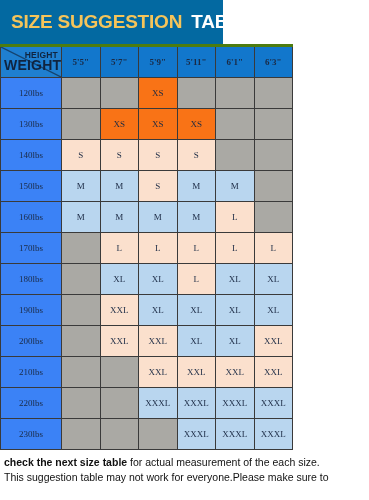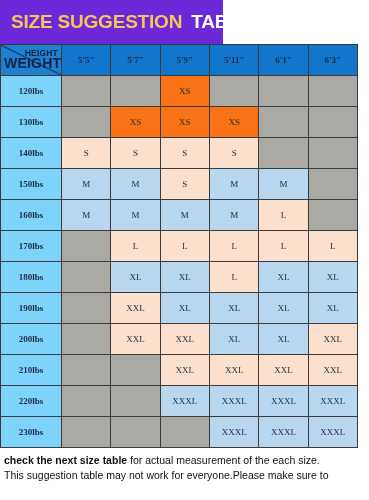--- a/index.html
+++ b/index.html
@@ -12,21 +12,21 @@
   .page{width:369px;height:500px;position:relative;box-sizing:border-box;}
 
   
   .banner{
     height:44px;
     display:flex;
     align-items:center;
     background:#ffffff;
   }
   .banner-black{
-    background:#6d28d9;
+    background:#0369a1;
     height:44px;
     width:223px;
     display:flex;
     align-items:center;
     padding-left:11px;
     box-sizing:border-box;
   }
   .title-gold{
     color:#f5c45a;
     font-size:19px;
@@ -41,22 +41,22 @@
     margin-left:9px;
     letter-spacing:-0.2px;
     white-space:nowrap;
   }
   .banner-rest{flex:1;height:44px;background:#ffffff;}
 
   
   table.sizetbl{
     border-collapse:collapse;
     table-layout:fixed;
-    width:358px;
-    border-top:1px solid #4d7c0f;
+    width:293px;
+    border-top:3px solid #4d7c0f;
   }
   table.sizetbl td{
     border:1px solid #3a3a3a;
     font-size:9px;
     text-align:center;
     vertical-align:middle;
     color:#1b2a44;
     font-family:"Liberation Serif", serif;
     padding:0;
     height:30px;
@@ -89,25 +89,25 @@
     height:61px;
     color:#15304f;
     font-family:"Liberation Sans", sans-serif;
     font-size:10px;
     font-weight:bold;
     border:1px solid #15436f;
   }
   
   td.rowhead{
     width:60px;
-    background:#7dd3fc;
+    background:#3b82f6;
     color:#0d2540;
     font-family:"Liberation Sans", sans-serif;
     font-size:11px;
-    font-weight:bold;
+    font-weight:normal;
     text-align:left;
     padding-left:5px;
     border:1px solid #15436f;
   }
   
   td.c-gray{background:#aaa9a4;}
   td.c-lav {background:#f97316;}
   td.c-peach{background:#fbe0cd;}
   td.c-blue{background:#b9d6ef;}
 

